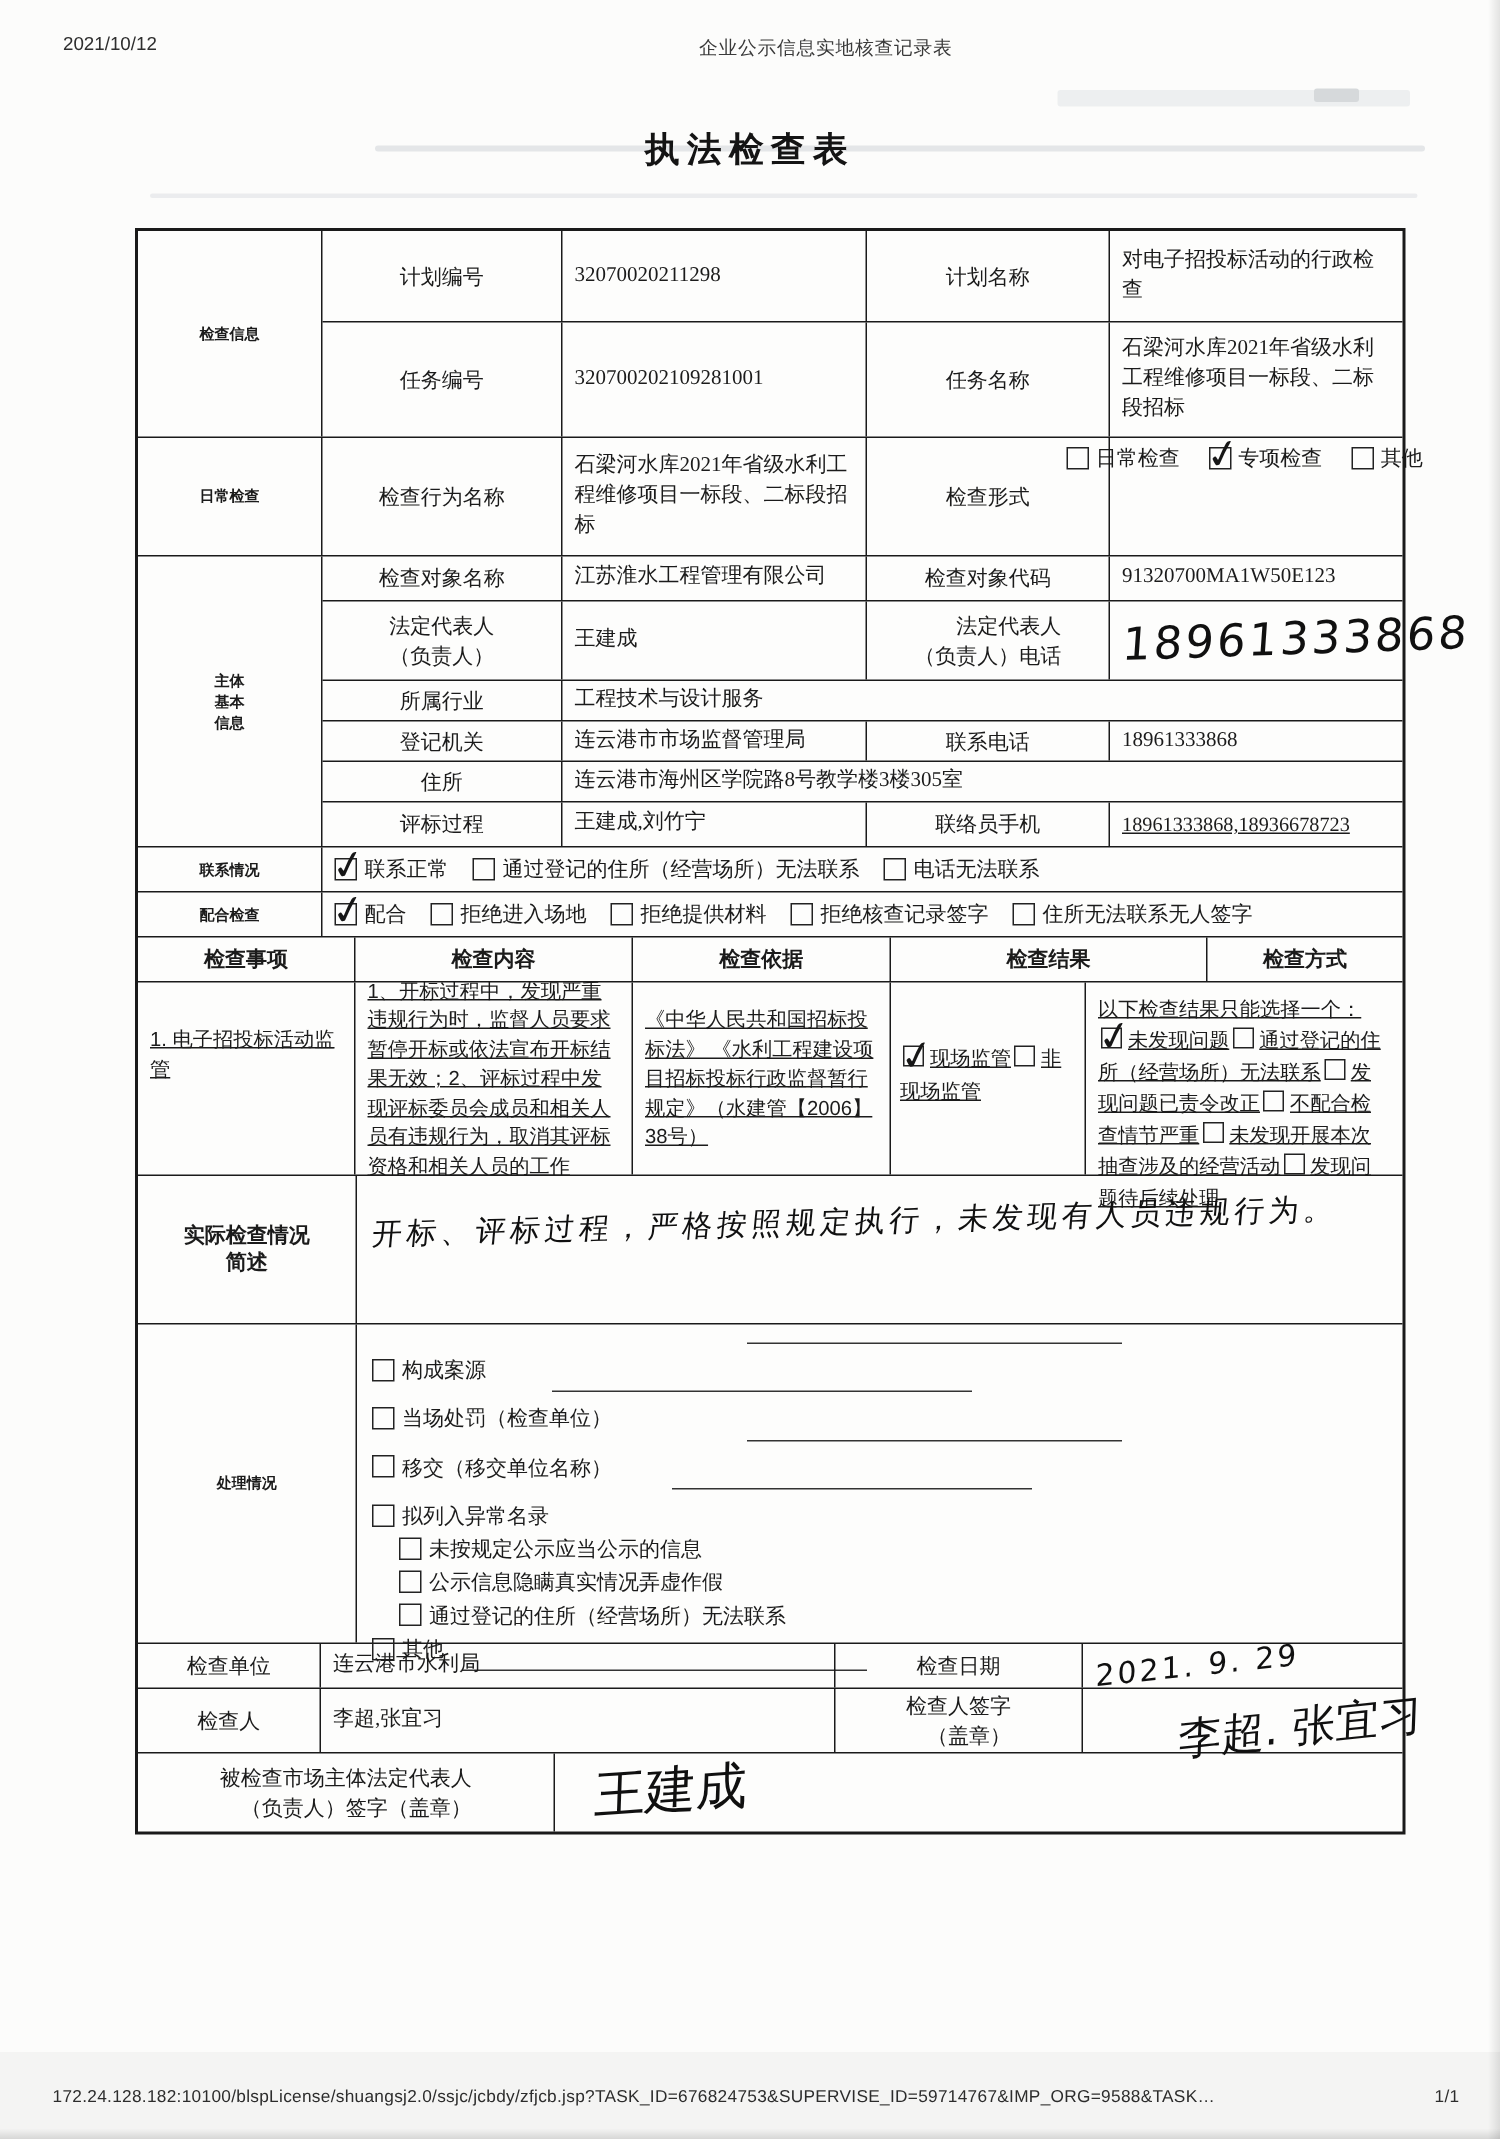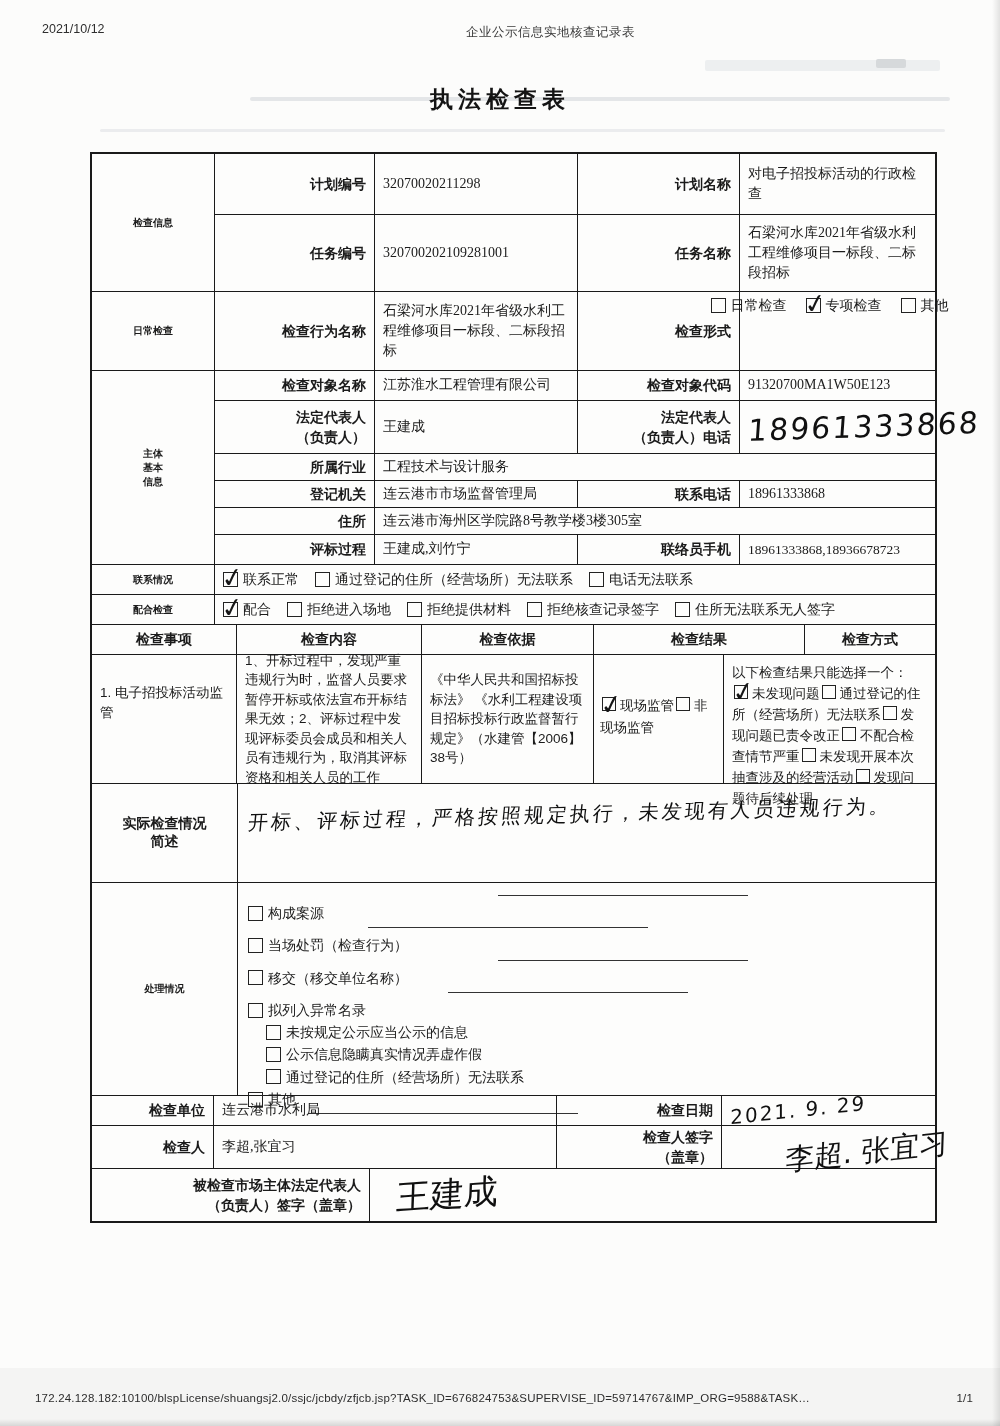--- a/index.html
+++ b/index.html
@@ -31,30 +31,30 @@
   .sect{display:flex;align-items:stretch;}
   .secthead{flex:0 0 122px;display:flex;align-items:center;justify-content:center;
             font-weight:bold;font-size:10px;text-align:center;border-right:1.6px solid #1a1a1a;}
   .secthead.wf{flex:0 0 145px;}
   .sectbody{flex:1;display:flex;flex-direction:column;min-width:0;}
   .row{display:flex;align-items:stretch;border-bottom:1.6px solid #1a1a1a;}
   .row:last-child{border-bottom:none;}
   .c{padding:3px 8px;border-right:1.6px solid #1a1a1a;display:flex;align-items:center;
      box-sizing:border-box;min-width:0;line-height:1.45;}
   .c:last-child{border-right:none;}
-  .lab{justify-content:flex-end;text-align:right;font-weight:bold;}
+  .lab{justify-content:center;text-align:right;font-weight:normal;}
   .cen{justify-content:center;font-weight:bold;}
   .w2{flex:0 0 160px;} .w3{flex:0 0 203px;} .w4{flex:0 0 162px;} .w5{flex:1;}
   .f1{flex:0 0 145px;} .f2{flex:0 0 185px;} .f3{flex:0 0 172px;} .f4{flex:0 0 211px;} .f5{flex:1;}
   .v{flex:0 0 343px;} .v2{flex:0 0 165px;}
   .serif{font-family:"Liberation Serif","DejaVu Serif",serif;}
   .pre{white-space:pre-line;}
   .col{flex-direction:row;align-items:flex-start;justify-content:center;gap:3px;}
   .top{align-items:flex-start;}
-  .sm{font-size:13.5px;}
+  .sm{font-size:13.5px;text-decoration:underline;}
 
   .opt{white-space:nowrap;margin-right:16px;display:inline-flex;align-items:center;}
   .cb{display:inline-block;width:13px;height:13px;border:1.6px solid #222;margin-right:5px;
       position:relative;flex:0 0 auto;background:transparent;}
   .cbi{display:inline-block;width:12px;height:12px;border:1.5px solid #222;margin:0 4px -1px 2px;position:relative;}
   .cb.checked::after,.cbi.checked::after{
       content:"✓";position:absolute;left:-3px;top:-15px;font-size:27px;font-weight:bold;color:#161616;
       transform:rotate(-10deg);font-family:"DejaVu Sans",sans-serif;}
   .hitem{display:flex;align-items:center;margin:2px 0;}
   .hitem.sub{margin-left:18px;}
@@ -336,21 +336,21 @@
       <div class="row" style="height:212px">
         <div class="c w5" style="display:block;padding:8px 10px">
           <div class="uline" style="margin-left:250px;width:250px"></div>
           <div class="hitem">
               <span class="cb"></span>
               <span>构成案源</span>
             </div>
           <div class="uline" style="margin-left:120px;width:280px"></div>
           <div class="hitem">
               <span class="cb"></span>
-              <span>当场处罚（检查行为）</span>
+              <span>当场处罚（检查单位）</span>
             </div>
           <div class="uline" style="margin-left:250px;width:250px"></div>
           <div class="hitem">
               <span class="cb"></span>
               <span>移交（移交单位名称）</span>
             </div>
           <div class="uline" style="margin-left:200px;width:240px"></div>
           <div class="hitem">
               <span class="cb"></span>
               <span>拟列入异常名录</span>

